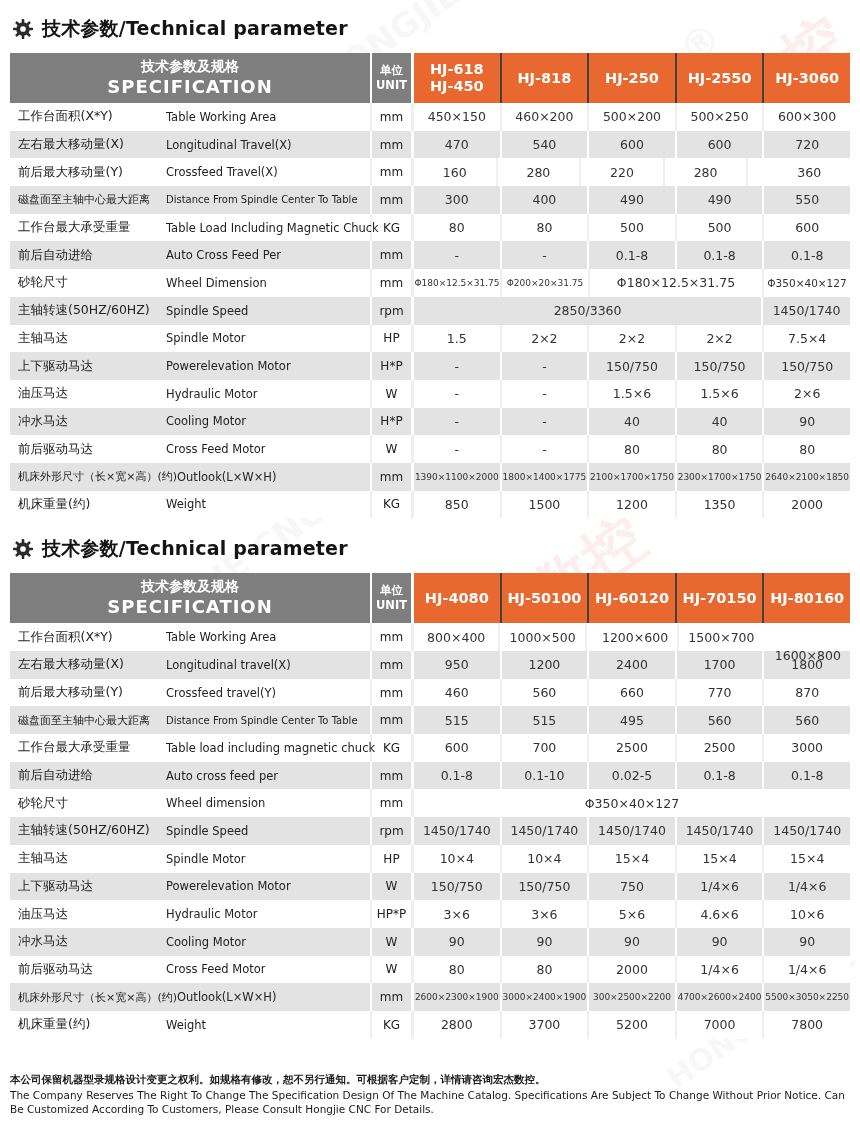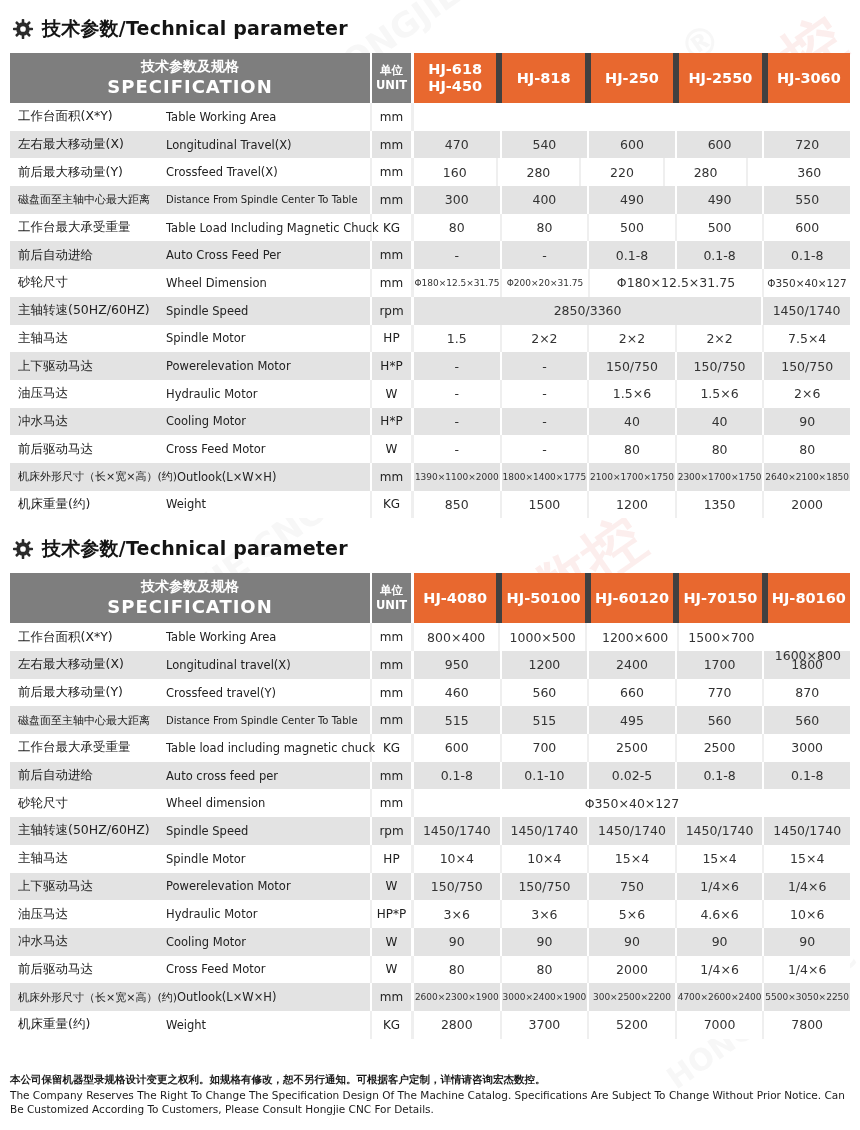--- a/index.html
+++ b/index.html
@@ -30,21 +30,21 @@
     align-items:center;justify-content:center;line-height:1.25;}
   .h-spec .l1{font-size:14px;font-weight:bold;}
   .h-spec .l2{font-size:18px;font-weight:bold;letter-spacing:1px;}
   .h-unit{width:42px;box-sizing:border-box;border-right:3px solid #fff;
     background:#7E7E7E;color:#fff;display:flex;flex-direction:column;
     align-items:center;justify-content:center;font-size:11.5px;font-weight:bold;line-height:1.3;}
   .h-models{flex:1;display:flex;}
   .h-model{flex:1;background:#E8682F;color:#fff;font-weight:bold;font-size:14.5px;
     display:flex;flex-direction:column;align-items:center;justify-content:center;
     line-height:1.15;box-sizing:border-box;}
-  .h-model + .h-model{border-left:6px solid #404040;}
+  .h-model + .h-model{border-left:2px solid #404040;}
   
   .t-row{display:flex;height:27.7px;}
   .t-row.g{background:#E3E3E3;}
   .t-row.w{background:#ffffff;}
   .c-label{width:362px;box-sizing:border-box;border-right:2px solid #fff;
     display:flex;align-items:center;}
   .t-row.w .c-label{border-right-color:#efefef;}
   .c-label .zh{min-width:148px;padding-left:8px;font-size:12.5px;color:#222;white-space:nowrap;}
   .c-label .zh.sm{font-size:11px;}
   .c-label .en{flex:1;font-size:11.5px;color:#222;white-space:nowrap;padding-right:2px;}
@@ -136,20 +136,27 @@
             </div>
           </div>
       </div>
       <div>
           <div class="t-row w">
             <div class="c-label">
               <span class="zh">工作台面积(X*Y)</span>
               <span class="en">Table Working Area</span>
             </div>
             <div class="c-unit">mm</div>
+            <div class="c-vals">
+              <div class="c-val fs-m" style="flex-grow: 1; flex-basis: 0px;">450×150</div>
+              <div class="c-val fs-m" style="flex-grow: 1; flex-basis: 0px;">460×200</div>
+              <div class="c-val fs-m" style="flex-grow: 1; flex-basis: 0px;">500×200</div>
+              <div class="c-val fs-m" style="flex-grow: 1; flex-basis: 0px;">500×250</div>
+              <div class="c-val fs-m" style="flex-grow: 1; flex-basis: 0px;">600×300</div>
+            </div>
           </div>
           <div class="t-row g">
             <div class="c-label">
               <span class="zh">左右最大移动量(X)</span>
               <span class="en">Longitudinal Travel(X)</span>
             </div>
             <div class="c-unit">mm</div>
             <div class="c-vals">
               <div class="c-val fs-m" style="flex-grow: 1; flex-basis: 0px;">470</div>
               <div class="c-val fs-m" style="flex-grow: 1; flex-basis: 0px;">540</div>

